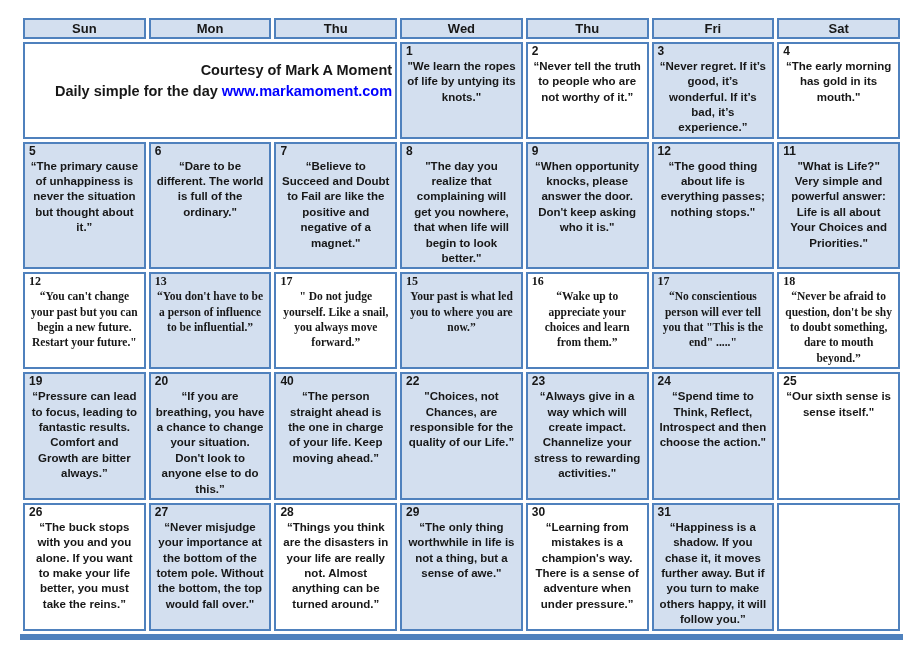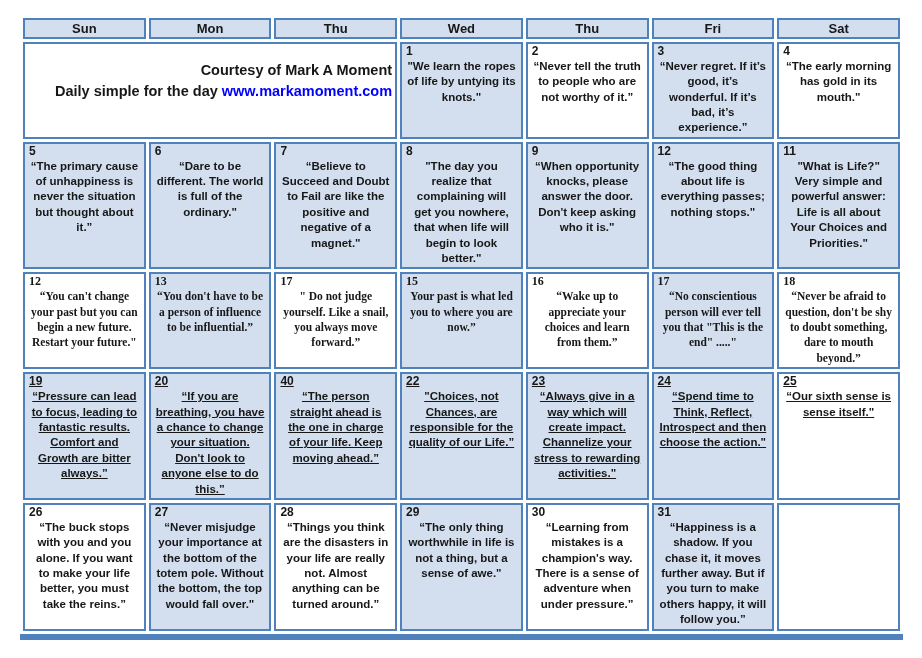--- a/index.html
+++ b/index.html
@@ -19,21 +19,21 @@
     vertical-align:top;
     padding:1px 3px;
     overflow:hidden;
   }
   td.shaded{background:#D3DFEF;}
   tr.r-title{height:36px;}
   tr.r-head{height:19px;}
   tr.r-w1{height:88px;}
   tr.r-w2{height:102px;}
   tr.r-w3{height:93px;font-family:Liberation Serif, serif;}
-  tr.r-w4{height:122px;text-decoration:underline;}
+  tr.r-w4{height:122px;}
   tr.r-w5{height:124px;}
   td.title-cell{
     text-align:center;vertical-align:middle;
     font-size:28px;font-weight:bold;letter-spacing:1px;
   }
   td.head-cell{
     text-align:center;vertical-align:middle;
     font-size:13px;font-weight:bold;padding:1px;
   }
   td.courtesy-cell{

